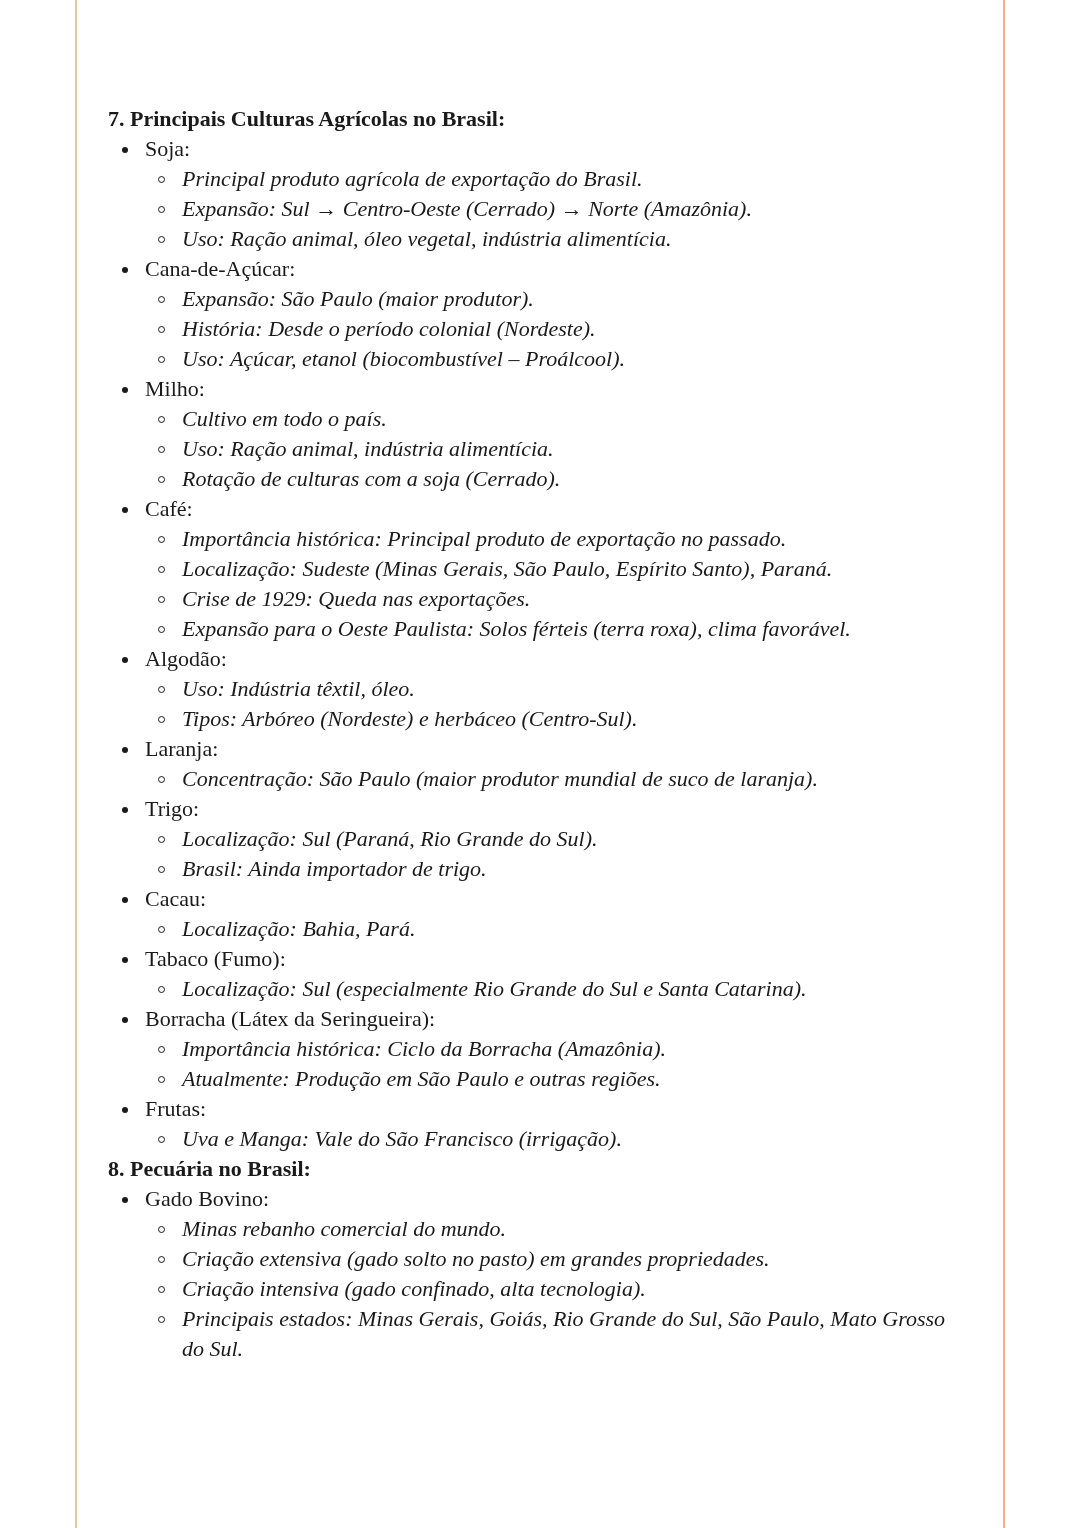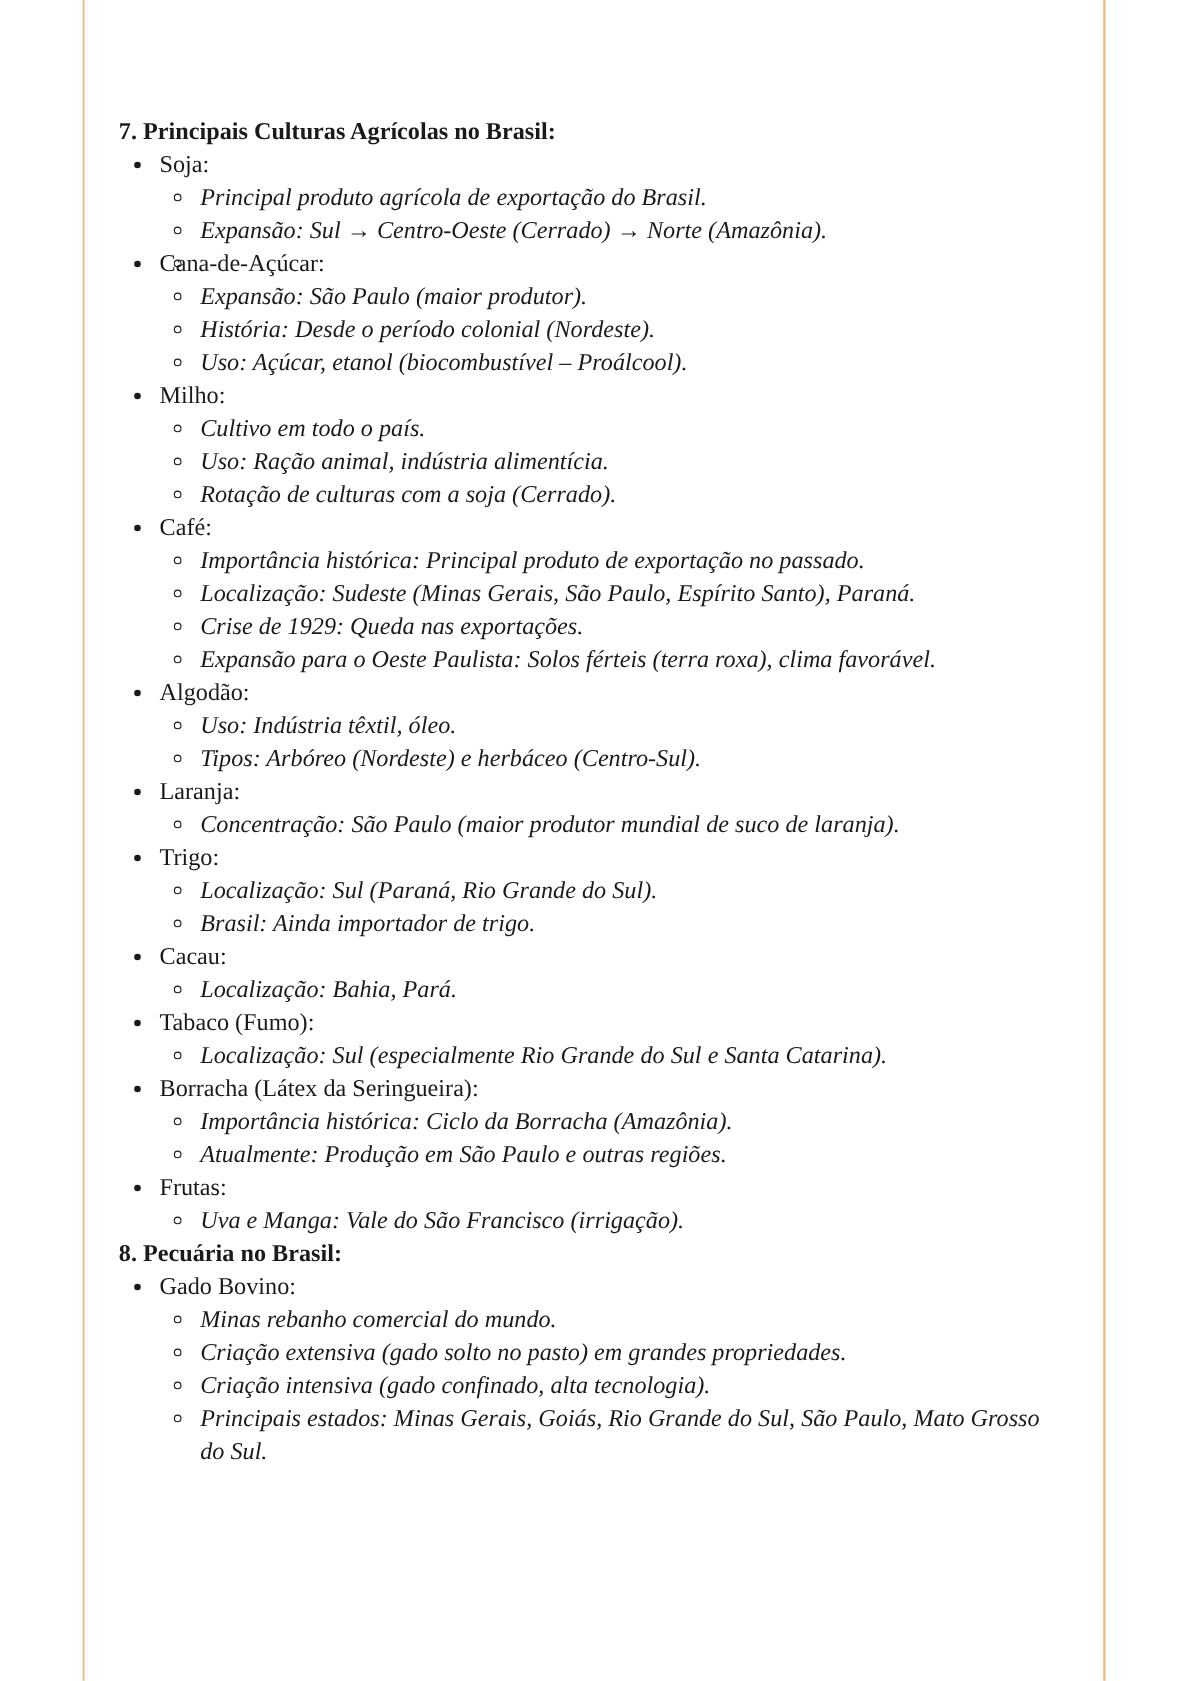--- a/index.html
+++ b/index.html
@@ -23,21 +23,21 @@
 <div class="border-left"></div>
 <div class="border-right"></div>
 
 <div class="content" id="content">
     <div class="section">
       <div class="section-title">7. Principais Culturas Agrícolas no Brasil:</div>
       <ul class="l1">
         <li><span class="bullet"></span><span>Soja:</span><ul class="l2">
             <li><span class="bullet"></span><span>Principal produto agrícola de exportação do Brasil.</span></li>
             <li><span class="bullet"></span><span>Expansão: Sul → Centro-Oeste (Cerrado) → Norte (Amazônia).</span></li>
-            <li><span class="bullet"></span></li>
+            <li><span class="bullet"></span><span>Uso: Ração animal, óleo vegetal, indústria alimentícia.</span></li>
           </ul></li>
         <li><span class="bullet"></span><span>Cana-de-Açúcar:</span><ul class="l2">
             <li><span class="bullet"></span><span>Expansão: São Paulo (maior produtor).</span></li>
             <li><span class="bullet"></span><span>História: Desde o período colonial (Nordeste).</span></li>
             <li><span class="bullet"></span><span>Uso: Açúcar, etanol (biocombustível – Proálcool).</span></li>
           </ul></li>
         <li><span class="bullet"></span><span>Milho:</span><ul class="l2">
             <li><span class="bullet"></span><span>Cultivo em todo o país.</span></li>
             <li><span class="bullet"></span><span>Uso: Ração animal, indústria alimentícia.</span></li>
             <li><span class="bullet"></span><span>Rotação de culturas com a soja (Cerrado).</span></li>

